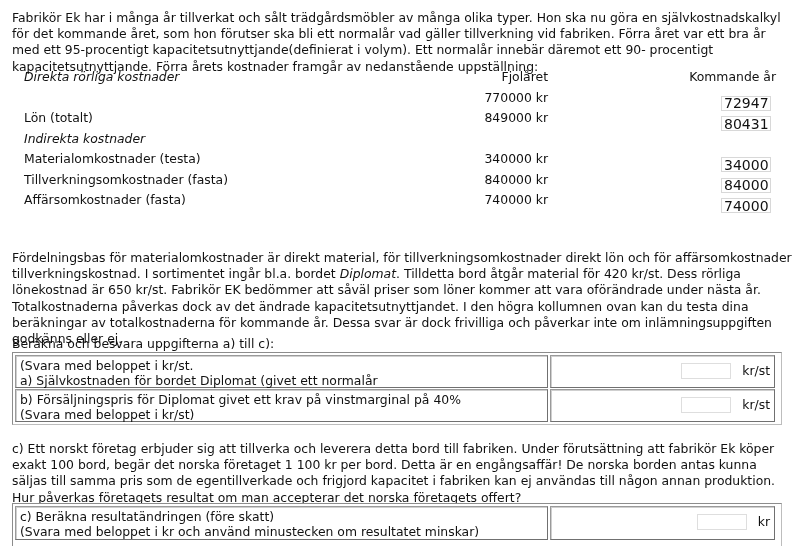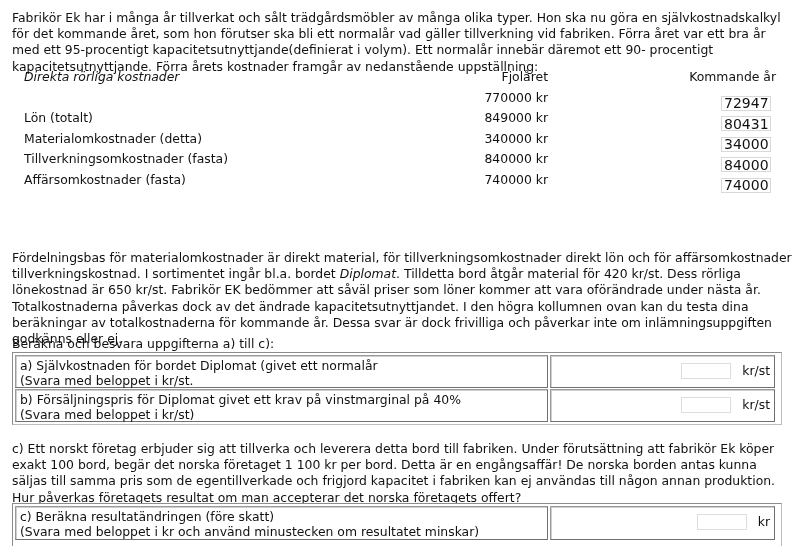--- a/index.html
+++ b/index.html
@@ -67,21 +67,24 @@
   <div class="crow">
     <span class="prev">770000 kr</span>
     <input class="val" type="text" value="729473,6" style="">
   </div>
   <div class="crow">
     <span class="lbl">Lön (totalt)</span>
     <span class="prev">849000 kr</span>
     <input class="val" type="text" value="804315" style="">
   </div>
   <div class="crow">
-    <span class="lbl">Materialomkostnader (detta)</span>
+    <span class="lbl ital">Indirekta kostnader</span>
+  </div>
+  <div class="crow">
+    <span class="lbl">Materialomkostnader (testa)</span>
     <span class="prev">340000 kr</span>
     <input class="val" type="text" value="340000" style="">
   </div>
   <div class="crow">
     <span class="lbl">Tillverkningsomkostnader (fasta)</span>
     <span class="prev">840000 kr</span>
     <input class="val" type="text" value="840000" style="">
   </div>
   <div class="crow">
     <span class="lbl">Affärsomkostnader (fasta)</span>
@@ -90,22 +93,22 @@
   </div>
 </div>
 
 <p class="para" id="dist"><span>Fördelningsbas för materialomkostnader är direkt material, för tillverkningsomkostnader direkt lön och för affärsomkostnader tillverkningskostnad. I sortimentet ingår bl.a. bordet </span><i>Diplomat</i><span>. Tilldetta bord åtgår material för 420 kr/st. Dess rörliga lönekostnad är 650 kr/st. Fabrikör EK bedömmer att såväl priser som löner kommer att vara oförändrade under nästa år. Totalkostnaderna påverkas dock av det ändrade kapacitetsutnyttjandet. I den högra kollumnen ovan kan du testa dina beräkningar av totalkostnaderna för kommande år. Dessa svar är dock frivilliga och påverkar inte om inlämningsuppgiften godkänns eller ej.</span></p>
 
 <p class="para" id="calc">Beräkna och besvara uppgifterna a) till c):</p>
 
 <div class="qtable" id="qtable-ab">
   <div class="qrow ab">
     <div class="qcell text">
+      <div>(Svara med beloppet i kr/st.</div>
       <div>a) Självkostnaden för bordet Diplomat (givet ett normalår</div>
-      <div>(Svara med beloppet i kr/st.</div>
     </div>
     <div class="qcell ans kst">
       <input type="text" value="" style="">
       <span class="unit">kr/st</span>
     </div>
   </div>
   <div class="qrow ab">
     <div class="qcell text">
       <div>b) Försäljningspris för Diplomat givet ett krav på vinstmarginal på 40%</div>
       <div>(Svara med beloppet i kr/st)</div>

